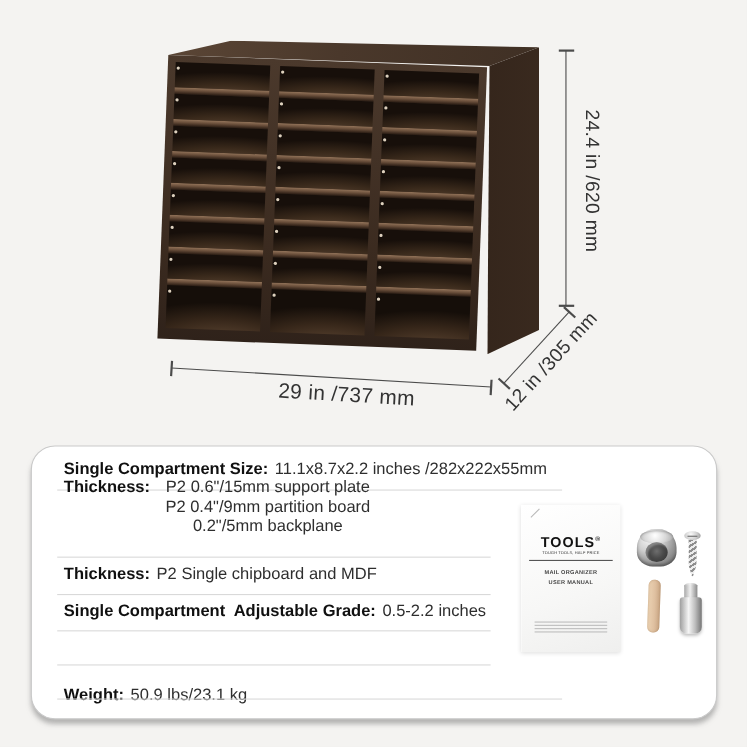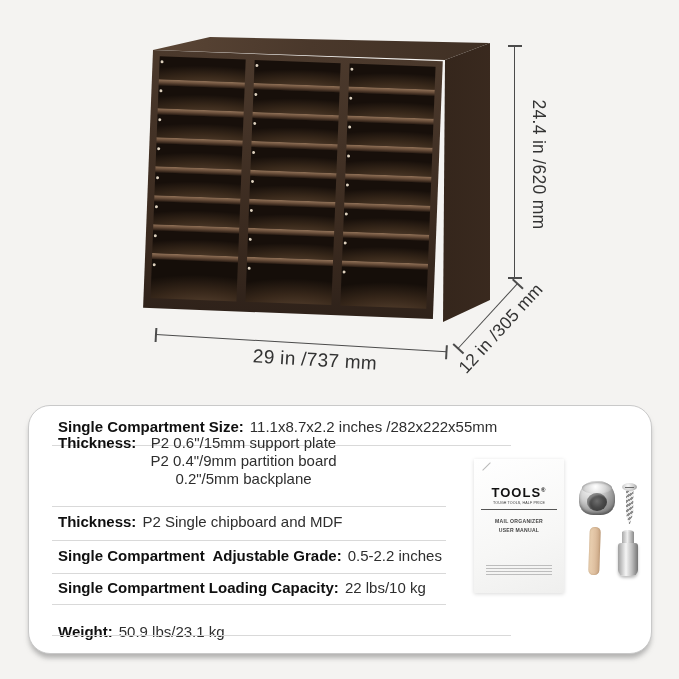--- a/index.html
+++ b/index.html
@@ -285,23 +285,20 @@
     <div class="spec-row" style="top:107px">
       <span class="spec-label">Thickness:</span><span class="spec-value">P2 Single chipboard and MDF</span>
     </div>
     <div class="divider short" style="top:134px"></div>
 
     <div class="spec-row" style="top:141px">
       <span class="spec-label">Single Compartment  Adjustable Grade:</span><span class="spec-value">0.5-2.2 inches</span>
     </div>
     <div class="divider short" style="top:167px"></div>
 
-    <div class="spec-row" style="top:173px">
-      <span class="spec-label">Single Compartment Loading Capacity:</span><span class="spec-value">22 lbs/10 kg</span>
-    </div>
     <div class="divider short" style="top:198px"></div>
 
     <div class="spec-row" style="top:217px">
       <span class="spec-label">Weight:</span><span class="spec-value">50.9 lbs/23.1 kg</span>
     </div>
     <div class="divider long" style="top:229px"></div>
 
     <div class="manual">
       <div class="manual-fold"></div>
       <div class="manual-brand"><span>TOOLS</span><span class="manual-reg">®</span></div>

